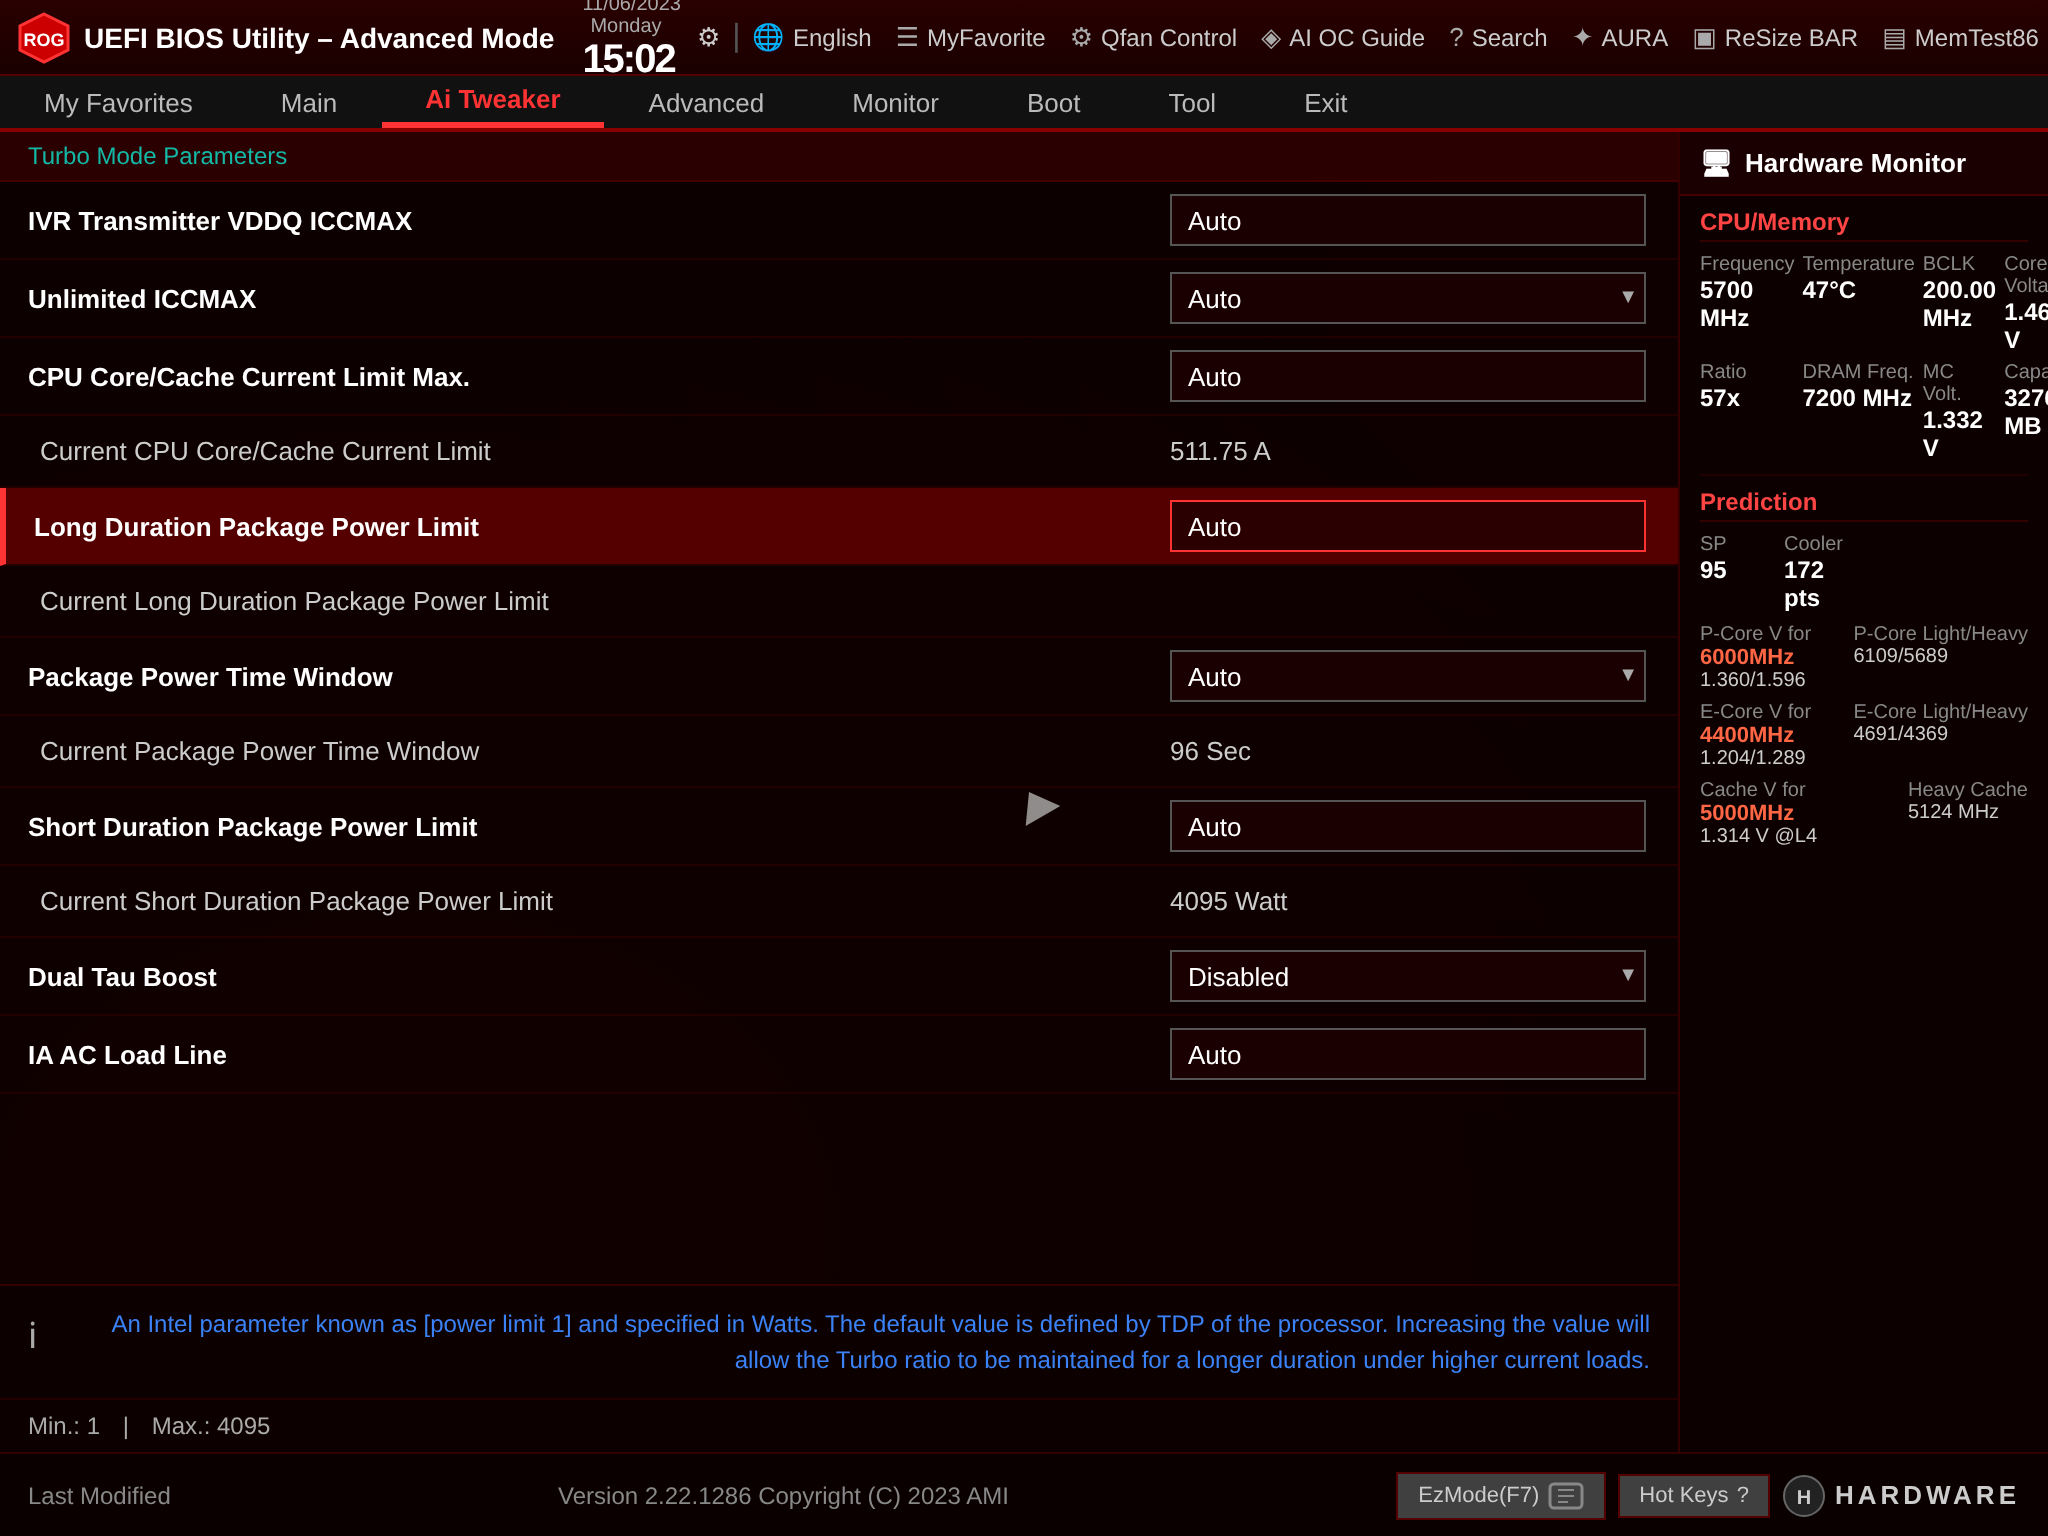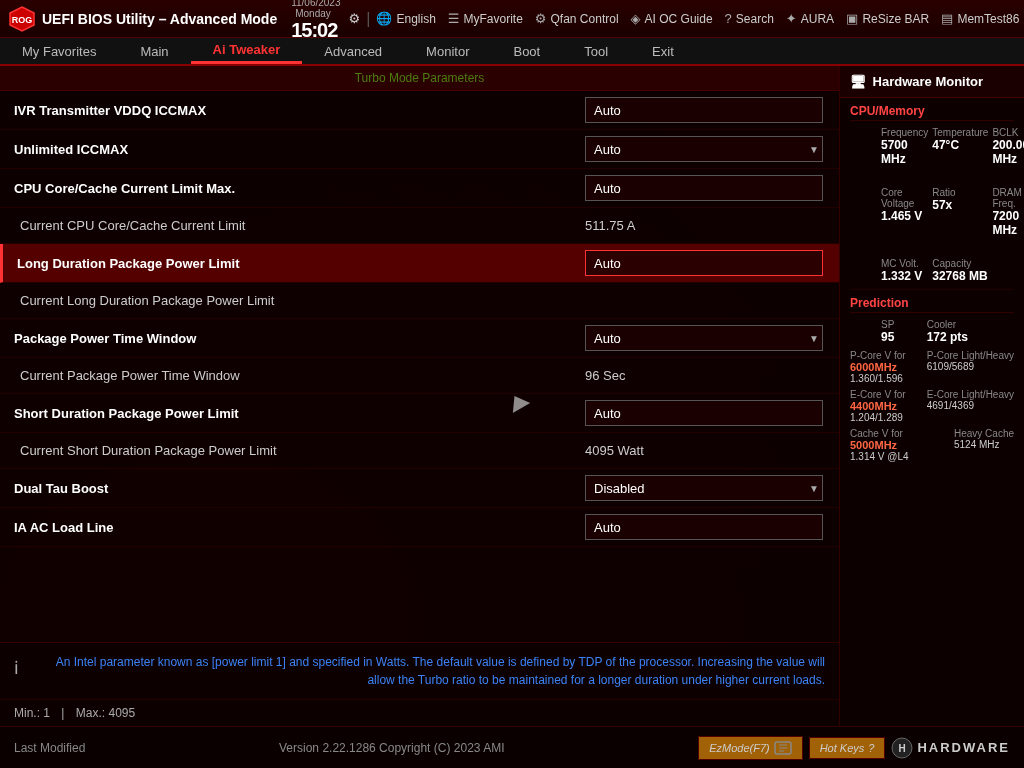--- a/index.html
+++ b/index.html
@@ -157,23 +157,22 @@
       overflow-y: auto;
       padding: 0;
       display: flex;
       flex-direction: column;
     }
 
     .section-header {
       background: #2a0000;
       padding: 5px 14px;
       font-size: 12px;
-      color: #4d7c0f;
+      color: #14b8a6;
       border-bottom: 1px solid #440000;
-      text-align: center;
     }
 
     .bios-row {
       display: flex;
       align-items: center;
       padding: 6px 14px;
       border-bottom: 1px solid #220000;
       min-height: 36px;
     }
 
@@ -310,24 +309,23 @@
       color: #ff4444;
       font-size: 12px;
       font-weight: 600;
       margin-bottom: 6px;
       padding-bottom: 2px;
       border-bottom: 1px solid #330000;
     }
 
     .hw-grid {
       display: grid;
-      grid-template-columns: 1fr 1fr 1fr;
-      gap: 21px 4px;
+      grid-template-columns: 1fr 1fr 1fr 1fr;
+      gap: 4px 4px;
       margin-bottom: 4px;
-      margin-left: 31px;
     }
 
     .hw-cell {}
 
     .hw-label {
       color: #888;
       font-size: 10px;
       display: block;
     }
 
@@ -375,30 +373,29 @@
       flex: 1;
     }
 
     .bottom-right-btns {
       display: flex;
       align-items: center;
       gap: 6px;
     }
 
     .bottom-btn {
-      background: #a16207;
+      background: #404040;
       border: 1px solid #550000;
       color: #ccc;
       padding: 4px 10px;
       font-size: 11px;
       cursor: pointer;
       display: flex;
       align-items: center;
       gap: 4px;
-      font-style: italic;
     }
 
     .last-modified-text {
       color: #888;
       font-size: 12px;
     }
 
     .hardware-logo {
       display: flex;
       align-items: center;

